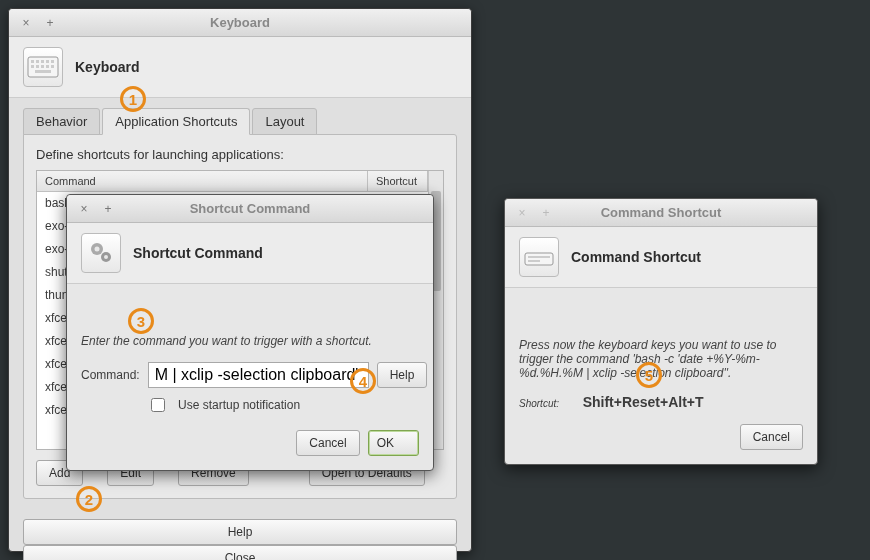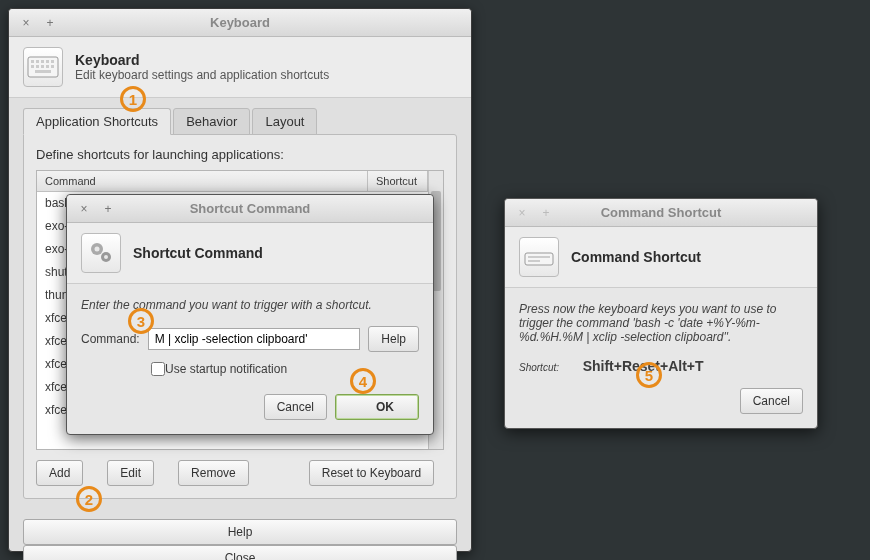--- a/index.html
+++ b/index.html
@@ -127,31 +127,31 @@
 
     
     .modal {
       position: absolute;
       background: #e7e7e7;
       border: 1px solid #555;
       border-radius: 4px;
       box-shadow: 0 4px 16px rgba(0,0,0,0.6);
     }
     .modal .body { padding: 14px; }
-    .modal-desc { font-style: italic; font-size: 12px; color: #444; margin-bottom: 14px; }
+    .modal-desc { font-style: italic; font-size: 12px; color: #444; margin-bottom: 14px; margin-top: 36px; }
     .field-row { display: flex; align-items: center; gap: 8px; margin-bottom: 10px; }
     .field-row label { font-size: 12px; text-align: center; }
     .field-row input[type=text] {
       flex: 1;
       padding: 3px 6px;
       border: 1px solid #a8a8a8;
       background: #fff;
-      font-size: 12px;
-    }
-    .checkbox-row { display: flex; align-items: center; gap: 0; font-size: 12px; margin-bottom: 18px; padding-left: 70px; }
+      font-size: 16px;
+    }
+    .checkbox-row { display: flex; align-items: center; gap: 13px; font-size: 12px; margin-bottom: 18px; padding-left: 70px; }
     .checkbox-row input { width: 14px; height: 14px; }
     .modal-footer { display: flex; gap: 8px; justify-content: flex-end; }
 
     
     .anno {
       position: absolute;
       width: 26px; height: 26px;
       border: 3px solid #e88a1a;
       border-radius: 50%;
       display: flex; align-items: center; justify-content: center;
@@ -193,27 +193,26 @@
           <rect x="4" y="9" width="3" height="3" fill="#ccc"></rect>
           <rect x="9" y="9" width="3" height="3" fill="#ccc"></rect>
           <rect x="14" y="9" width="3" height="3" fill="#ccc"></rect>
           <rect x="19" y="9" width="3" height="3" fill="#ccc"></rect>
           <rect x="24" y="9" width="3" height="3" fill="#ccc"></rect>
           <rect x="8" y="14" width="16" height="3" fill="#ccc"></rect>
         </svg>
     </div>
     <div class="header-text">
       <b>Keyboard</b>
-      <div>Edit keyboard settings and application shortcuts</div>
     </div>
   </div>
   <div class="content">
     <div class="tabs">
+      <div class="tab">Behavior</div>
       <div class="tab active">Application Shortcuts</div>
-      <div class="tab">Behavior</div>
       <div class="tab">Layout</div>
     </div>
     <div class="tabpanel">
       <div class="panel-label">Define shortcuts for launching applications:</div>
       <div class="table-wrap">
         <div class="table">
           <div class="table-header">
             <div class="col-cmd">Command</div>
             <div class="col-sc">Shortcut</div>
           </div>
@@ -262,21 +261,21 @@
         </div>
         <div class="scrollbar">
           <div class="thumb"></div>
         </div>
       </div>
       <div class="btn-row">
         <button class="btn">Add</button>
         <button class="btn">Edit</button>
         <button class="btn">Remove</button>
         <div style="flex:0 0 12px;"></div>
-        <button class="btn">Reset to Keyboard</button>
+        <button class="btn">Open to Defaults</button>
       </div>
     </div>
   </div>
   <div class="footer">
     <button class="btn">Help</button>
     <button class="btn">Close</button>
   </div>
 </div>
 
 <div class="modal" style="left:66px; top:194px; width:368px;">
@@ -306,21 +305,21 @@
       <label>Command:</label>
       <input type="text" value="M | xclip -selection clipboard'" style="">
       <button class="btn">Help</button>
     </div>
     <div class="checkbox-row">
       <input type="checkbox" style="">
       <span>Use startup notification</span>
     </div>
     <div class="modal-footer">
       <button class="btn">Cancel</button>
-      <button class="btn default" style="padding-left:40px;padding-right:24px;font-weight:bold;">OK</button>
+      <button class="btn default" style="padding-left:8px;padding-right:24px;">OK</button>
     </div>
   </div>
 </div>
 
 <div class="modal" style="left:504px; top:198px; width:314px;">
   <div class="titlebar">
     <div class="wc">
       <span style="color:#bbb;">×</span>
       <span style="color:#bbb;">+</span>
     </div>

